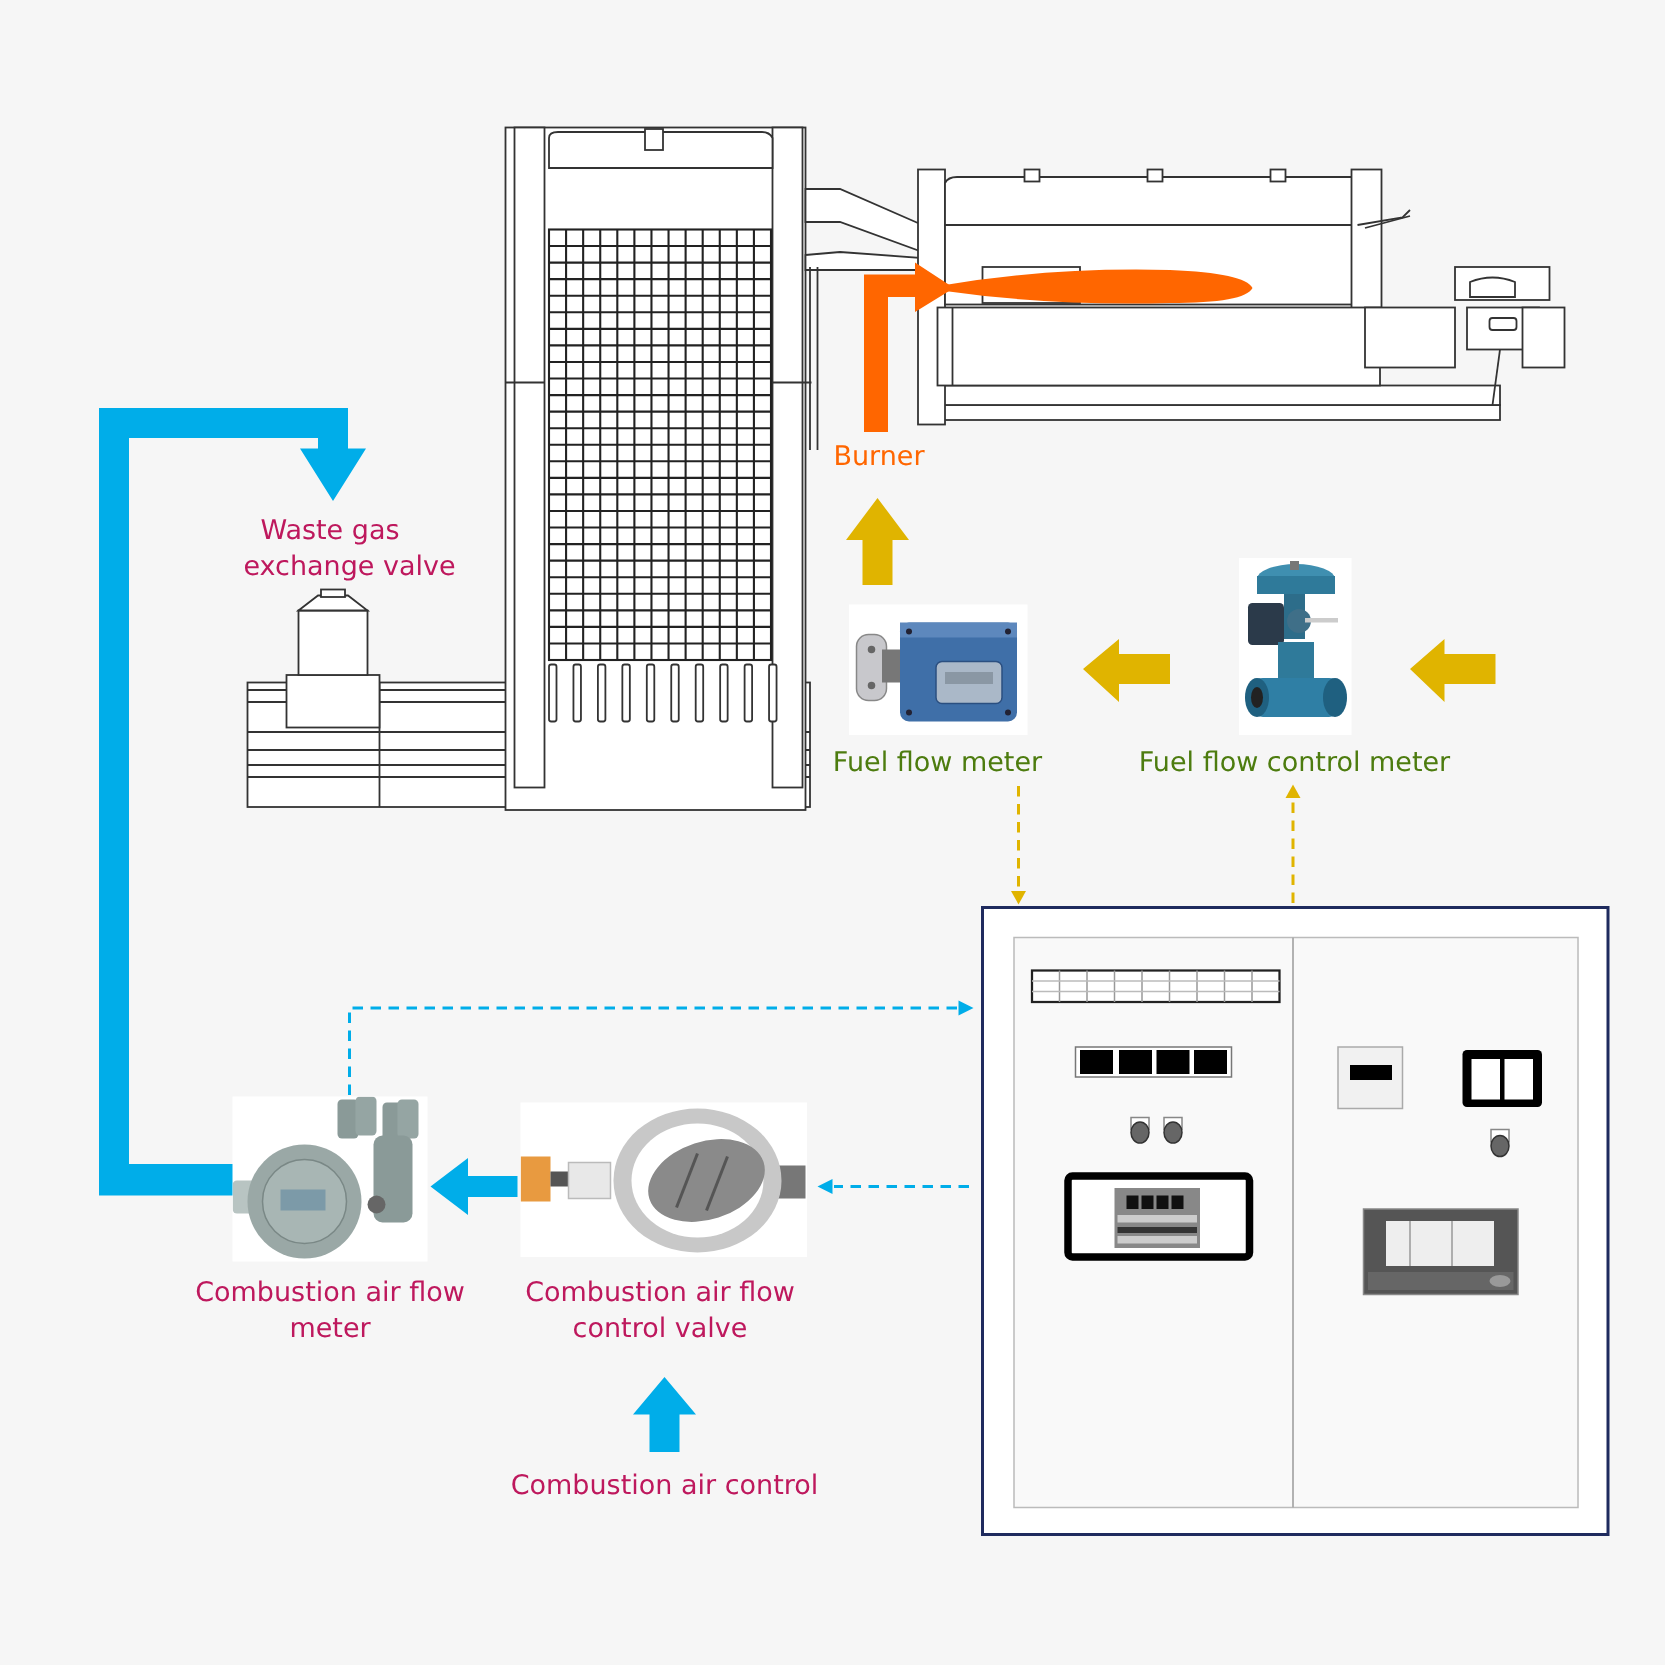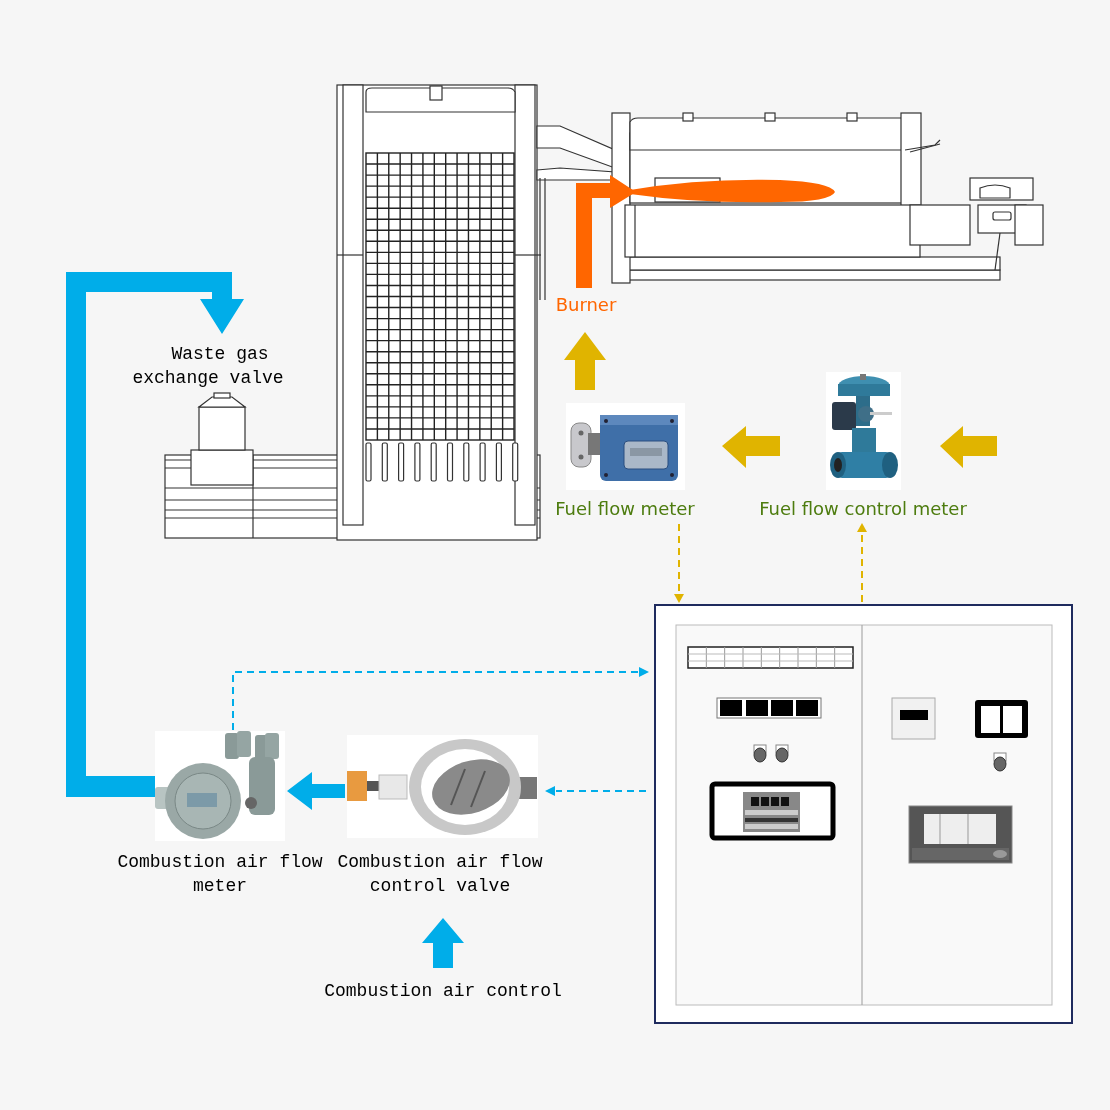--- a/index.html
+++ b/index.html
@@ -1,19 +1,19 @@
 <!DOCTYPE html>
 <html><head>
 <meta charset="utf-8">
 <style>
   html, body { margin: 0; padding: 0; }
   body { width: 1110px; height: 1110px; background: #f6f6f6; position: relative; overflow: hidden;
          font-family: "DejaVu Sans", sans-serif; }
   .lbl { position: absolute; font-size: 18px; font-weight: normal; text-align: center; line-height: 24px; white-space: nowrap; }
-  .blue { color: #000000; font-family: Liberation Mono, monospace; }
+  .blue { color: #be185d; }
   .gold { color: #4d7c0f; }
   .orange { color: #ff6600; }
   svg { position: absolute; left: 0; top: 0; }
   .photo { position: absolute; background: #fff; overflow: hidden; }
 </style>
 </head>
 <body>
 
 <svg width="1110" height="1110" viewBox="0 0 1110 1110">
 
@@ -290,21 +290,21 @@
     <ellipse cx="118" cy="52" rx="44" ry="38" fill="#fff"></ellipse>
     <ellipse cx="124" cy="52" rx="40" ry="26" transform="rotate(-18 124 52)" fill="#8a8a8a"></ellipse>
     <line x1="104" y1="70" x2="118" y2="34" stroke="#555" stroke-width="2"></line>
     <line x1="124" y1="72" x2="138" y2="36" stroke="#555" stroke-width="2"></line>
   </svg>
 </div>
 
 <div class="lbl orange" style="left:540px;top:293px;width:92px;">Burner</div>
 
 <div class="lbl blue" style="left:130px;top:342px;width:180px;">Waste gas</div>
-<div class="lbl blue" style="left:118px;top:366px;width:180px;">exchange valve</div>
+<div class="lbl blue" style="left:143px;top:366px;width:180px;">exchange valve</div>
 
 <div class="lbl gold" style="left:540px;top:497px;width:170px;">Fuel flow meter</div>
 <div class="lbl gold" style="left:745px;top:497px;width:236px;">Fuel flow control meter</div>
 
 <div class="lbl blue" style="left:110px;top:850px;width:220px;">Combustion air flow</div>
 <div class="lbl blue" style="left:110px;top:874px;width:220px;">meter</div>
 
 <div class="lbl blue" style="left:330px;top:850px;width:220px;">Combustion air flow</div>
 <div class="lbl blue" style="left:330px;top:874px;width:220px;text-align:center;">control valve</div>
 

